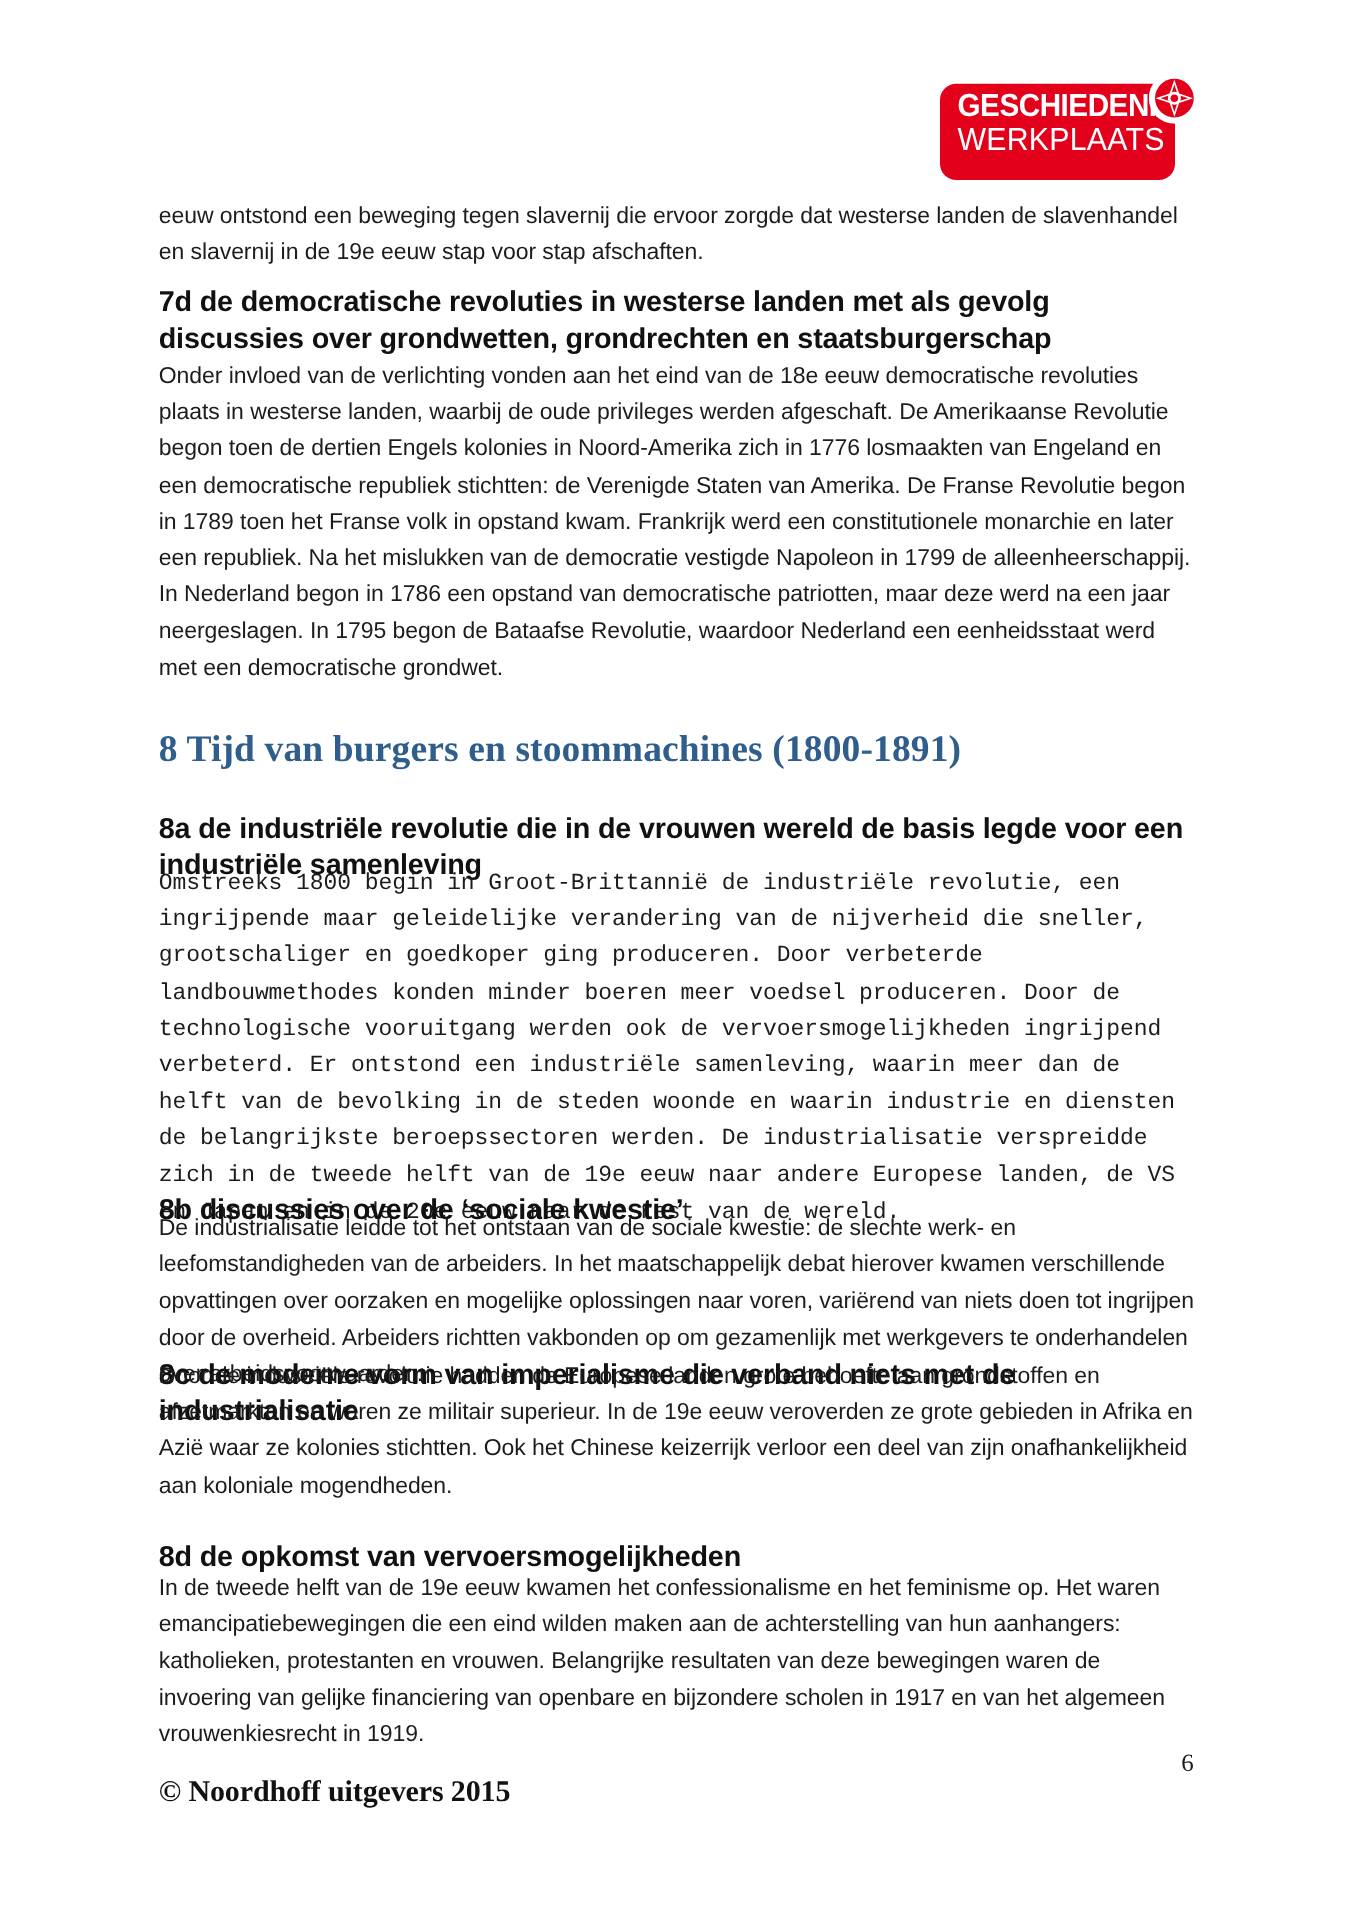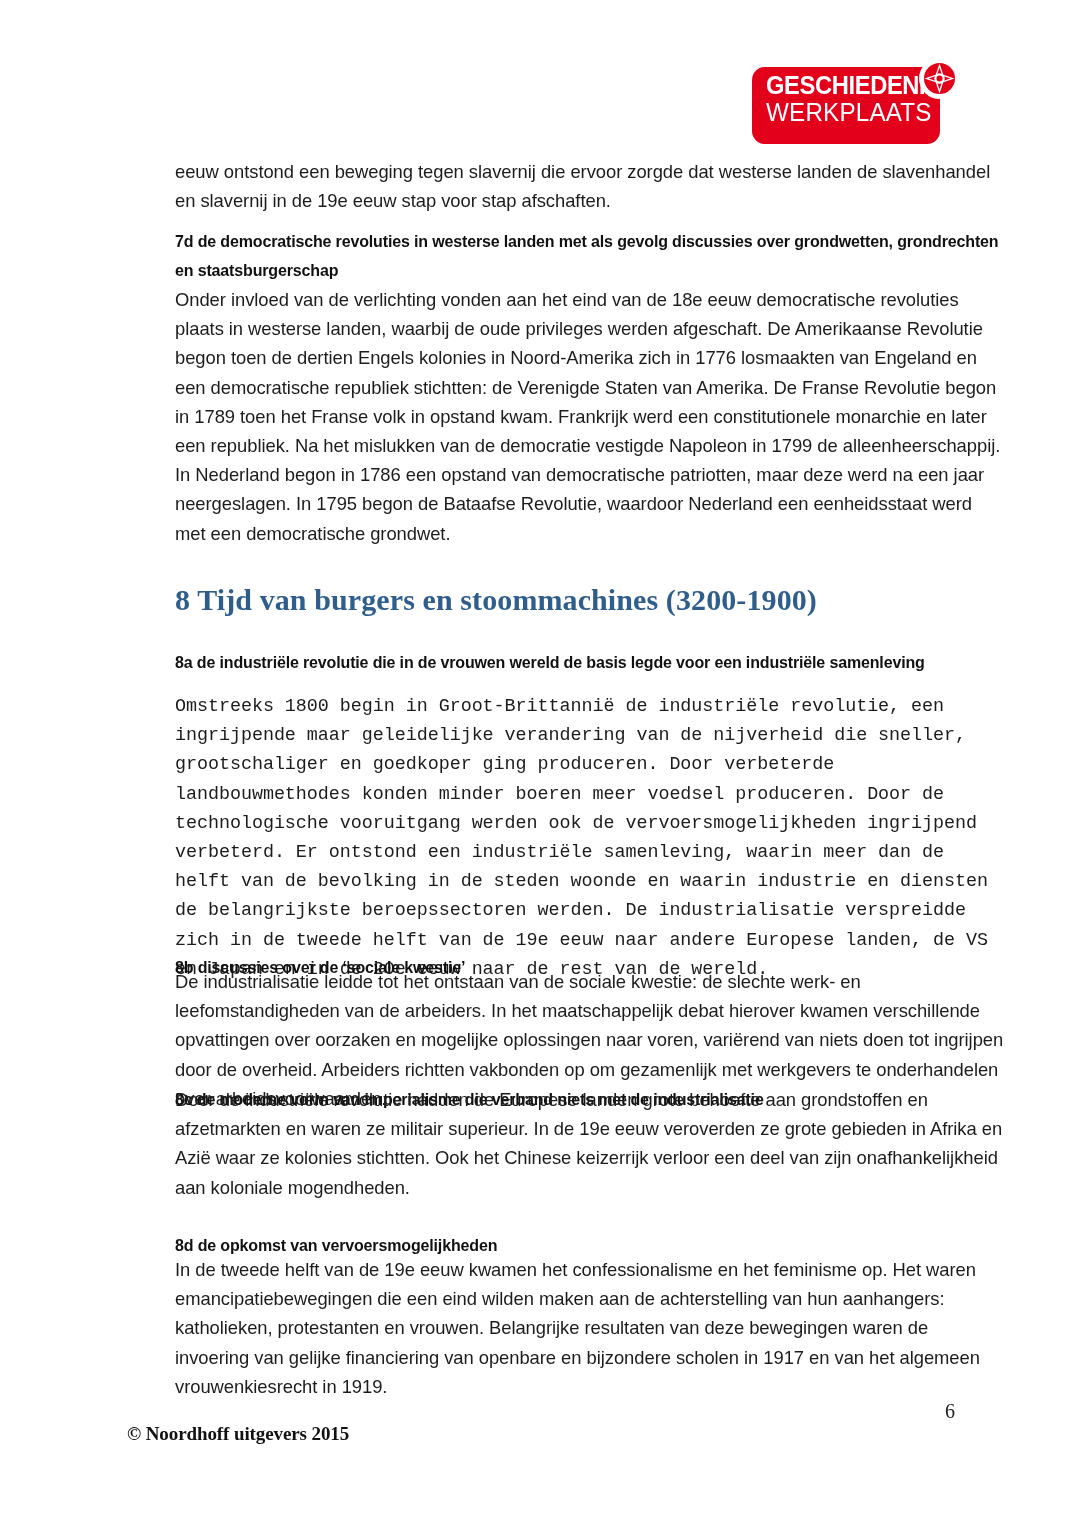--- a/index.html
+++ b/index.html
@@ -97,38 +97,38 @@
     font-family: "Liberation Sans", sans-serif;
     font-size: 18.4px;
     line-height: 29.2px;
     font-weight: 400;
     color: #1c1c1c;
     letter-spacing: -0.05px;
   }
 
   .h-bold {
     font-family: "Liberation Sans", sans-serif;
-    font-size: 16px;
+    font-size: 23px;
     line-height: 29.2px;
     font-weight: 700;
     color: #111111;
     letter-spacing: -0.15px;
   }
 
   .h-blue {
     font-family: "Liberation Serif", serif;
     font-size: 30px;
     line-height: 38px;
     font-weight: 700;
     color: #2f5e8c;
     letter-spacing: 0.1px;
   }
 
   
-  .blk { position: absolute; left: 0; width: 830px; margin-left: 48px; }
+  .blk { position: absolute; left: 0; width: 830px; }
 
   #intro-para      { top: 157px; }
   #sec7d-head      { top: 227px; }
   #sec7d-body      { top: 285px; }
 
   #chapter8-head   { top: 581px; }
 
   #sec8a-head      { top: 648px; }
   #sec8a-body      { top: 692px; font-family: Liberation Mono, monospace; }
 
@@ -152,21 +152,21 @@
     font-size: 20px;
     line-height: 24px;
     color: #1c1c1c;
   }
   .copyright {
     position: absolute;
     left: 127px;
     top: 1421px;
     font-family: "Liberation Serif", serif;
     font-weight: 700;
-    font-size: 19px;
+    font-size: 24px;
     line-height: 26px;
     color: #111111;
     letter-spacing: -0.1px;
   }
 </style>
 </head>
 <body>
 
 <div class="page">
 
@@ -185,21 +185,21 @@
   </div>
 
   <div class="col">
 
     <p class="blk body-text" id="intro-para">eeuw ontstond een beweging tegen slavernij die ervoor zorgde dat westerse landen de slavenhandel en slavernij in de 19e eeuw stap voor stap afschaften.</p>
 
     <h3 class="blk h-bold" id="sec7d-head">7d de democratische revoluties in westerse landen met als gevolg discussies over grondwetten, grondrechten en staatsburgerschap</h3>
 
     <p class="blk body-text" id="sec7d-body">Onder invloed van de verlichting vonden aan het eind van de 18e eeuw democratische revoluties plaats in westerse landen, waarbij de oude privileges werden afgeschaft. De Amerikaanse Revolutie begon toen de dertien Engels kolonies in Noord-Amerika zich in 1776 losmaakten van Engeland en een democratische republiek stichtten: de Verenigde Staten van Amerika. De Franse Revolutie begon in 1789 toen het Franse volk in opstand kwam. Frankrijk werd een constitutionele monarchie en later een republiek. Na het mislukken van de democratie vestigde Napoleon in 1799 de alleenheerschappij. In Nederland begon in 1786 een opstand van democratische patriotten, maar deze werd na een jaar neergeslagen. In 1795 begon de Bataafse Revolutie, waardoor Nederland een eenheidsstaat werd met een democratische grondwet.</p>
 
-    <h2 class="blk h-blue" id="chapter8-head">8 Tijd van burgers en stoommachines (3200-1900)</h2>
+    <h2 class="blk h-blue" id="chapter8-head">8 Tijd van burgers en stoommachines (1800-1891)</h2>
 
     <h3 class="blk h-bold" id="sec8a-head">8a de industriële revolutie die in de vrouwen wereld de basis legde voor een industriële samenleving</h3>
     <p class="blk body-text" id="sec8a-body">Omstreeks 1800 begin in Groot-Brittannië de industriële revolutie, een ingrijpende maar geleidelijke verandering van de nijverheid die sneller, grootschaliger en goedkoper ging produceren. Door verbeterde landbouwmethodes konden minder boeren meer voedsel produceren. Door de technologische vooruitgang werden ook de vervoersmogelijkheden ingrijpend verbeterd. Er ontstond een industriële samenleving, waarin meer dan de helft van de bevolking in de steden woonde en waarin industrie en diensten de belangrijkste beroepssectoren werden. De industrialisatie verspreidde zich in de tweede helft van de 19e eeuw naar andere Europese landen, de VS en Japan en in de 20e eeuw naar de rest van de wereld.</p>
 
     <h3 class="blk h-bold" id="sec8b-head">8b discussies over de ‘sociale kwestie’</h3>
     <p class="blk body-text" id="sec8b-body">De industrialisatie leidde tot het ontstaan van de sociale kwestie: de slechte werk- en leefomstandigheden van de arbeiders. In het maatschappelijk debat hierover kwamen verschillende opvattingen over oorzaken en mogelijke oplossingen naar voren, variërend van niets doen tot ingrijpen door de overheid. Arbeiders richtten vakbonden op om gezamenlijk met werkgevers te onderhandelen over arbeidsvoorwaarden.</p>
 
     <h3 class="blk h-bold" id="sec8c-head">8c de moderne vorm van imperialisme die verband niets met de industrialisatie</h3>
     <p class="blk body-text" id="sec8c-body">Door de industriële revolutie hadden de Europese landen grote behoefte aan grondstoffen en afzetmarkten en waren ze militair superieur. In de 19e eeuw veroverden ze grote gebieden in Afrika en Azië waar ze kolonies stichtten. Ook het Chinese keizerrijk verloor een deel van zijn onafhankelijkheid aan koloniale mogendheden.</p>
 

